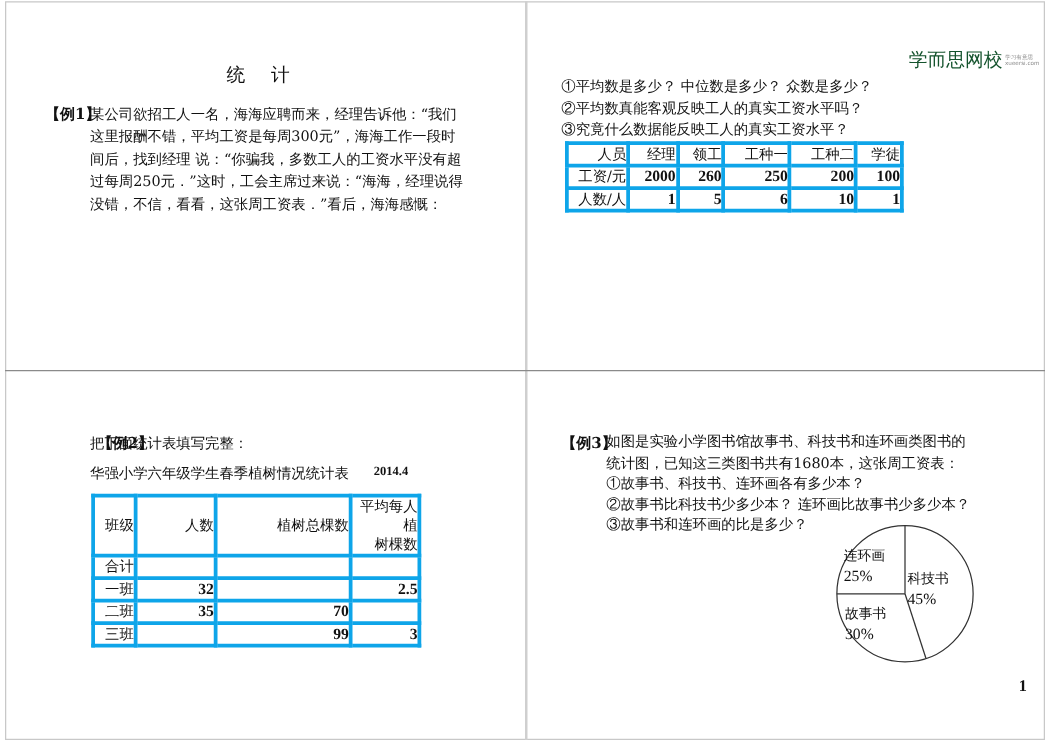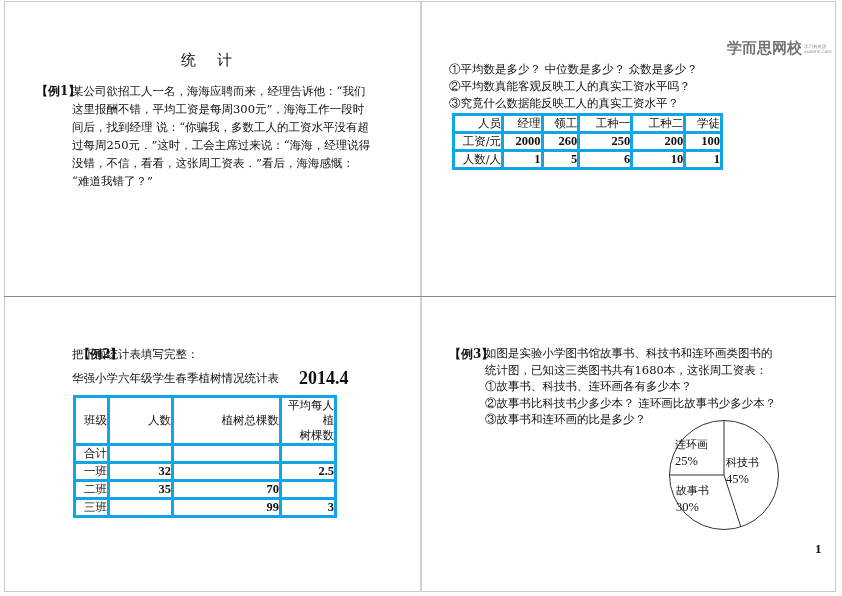--- a/index.html
+++ b/index.html
@@ -12,21 +12,21 @@
   .abs { position: absolute; }
   .title { left: 0; width: 421px; top: 51px; text-align: center; font-size: 15px; letter-spacing: 8px; }
   .ex-label { font-weight: bold; font-size: 12px; }
   .body-text { font-size: 11.5px; line-height: 18px; }
   .line { white-space: nowrap; }
   .bold-num { font-weight: bold; font-family: "Liberation Serif", serif; }
   table.grid { border-collapse: collapse; position: absolute; font-size: 11.5px; }
   table.grid td { border: 3px solid #0ea5e9; text-align: right; padding: 0; height: 15px; }
   table.grid td.num { font-weight: bold; font-family: "Liberation Serif", serif; font-size: 12.5px; }
   .logo { left: 727px; top: 38px; white-space: nowrap; }
-  .logo-main { color: #737373; font-weight: bold; font-size: 15px; font-family: "DejaVu Sans", sans-serif; }
+  .logo-main { color: #14532d; font-weight: normal; font-size: 15px; font-family: "DejaVu Sans", sans-serif; }
   .logo-sub { display: inline-block; vertical-align: middle; font-size: 4.5px; line-height: 5px; color: #888;
               font-family: "DejaVu Sans", sans-serif; margin-left: 2px; }
   .pagenum { left: 815px; top: 541px; font-size: 13px; font-weight: bold; font-family: "Liberation Serif", serif; }
   .pie-label { position: absolute; text-align: left; font-size: 11px; line-height: 16px; }
   .pie-label .pct { font-weight: normal; font-family: "Liberation Serif", serif; font-size: 12.5px; }
 </style>
 </head>
 <body>
 
 <div class="frame"></div>
@@ -35,21 +35,20 @@
 
 <div>
   <div class="abs title">统 计</div>
   <div class="abs ex-label" style="left:36px; top:83px;">【例1】</div>
   <div class="abs body-text" style="left:72px; top:82px;">
     <div class="line">某公司欲招工人一名，海海应聘而来，经理告诉他：“我们</div>
     <div class="line">这里报酬不错，平均工资是每周300元”，海海工作一段时</div>
     <div class="line">间后，找到经理 说：“你骗我，多数工人的工资水平没有超</div>
     <div class="line">过每周250元．”这时，工会主席过来说：“海海，经理说得</div>
     <div class="line">没错，不信，看看，这张周工资表．”看后，海海感慨：</div>
-    <div class="line">“难道我错了？”</div>
   </div>
 </div>
 
 <div>
   <div class="abs logo">
     <span class="logo-main">学而思网校</span><span class="logo-sub"><span>学习有意思</span><br><span>xueersi.com</span></span>
   </div>
   <div class="abs body-text" style="left:449px; top:61px; line-height:17px;">
     <div class="line">①平均数是多少？ 中位数是多少？ 众数是多少？</div>
     <div class="line">②平均数真能客观反映工人的真实工资水平吗？</div>
@@ -82,21 +81,21 @@
       <td class="num">1</td>
     </tr>
   </tbody>
     </table>
 </div>
 
 <div>
   <div class="abs ex-label" style="left:34px; top:346px;margin-left:44px;">【例2】</div>
   <div class="abs body-text" style="left:72px; top:345px;">把下面统计表填写完整：</div>
   <div class="abs body-text" style="left:72px; top:369px;">华强小学六年级学生春季植树情况统计表</div>
-  <div class="abs bold-num" style="left:299px; top:369px; font-size:18px; line-height:18px;">2014.4</div>
+  <div class="abs bold-num" style="left:299px; top:369px; font-size:10px; line-height:18px;">2014.4</div>
   <table class="grid" style="left:73px; top:395px; width:264px;">
     <tbody>
         <tr>
       <td style="width:31px; height:35px;">班级</td>
       <td style="width:61px;">人数</td>
       <td style="width:105px;">植树总棵数</td>
       <td style="line-height:15px;"><span>平均每人植</span><br><span>树棵数</span></td>
     </tr>
     <tr>
       <td>合计</td>

